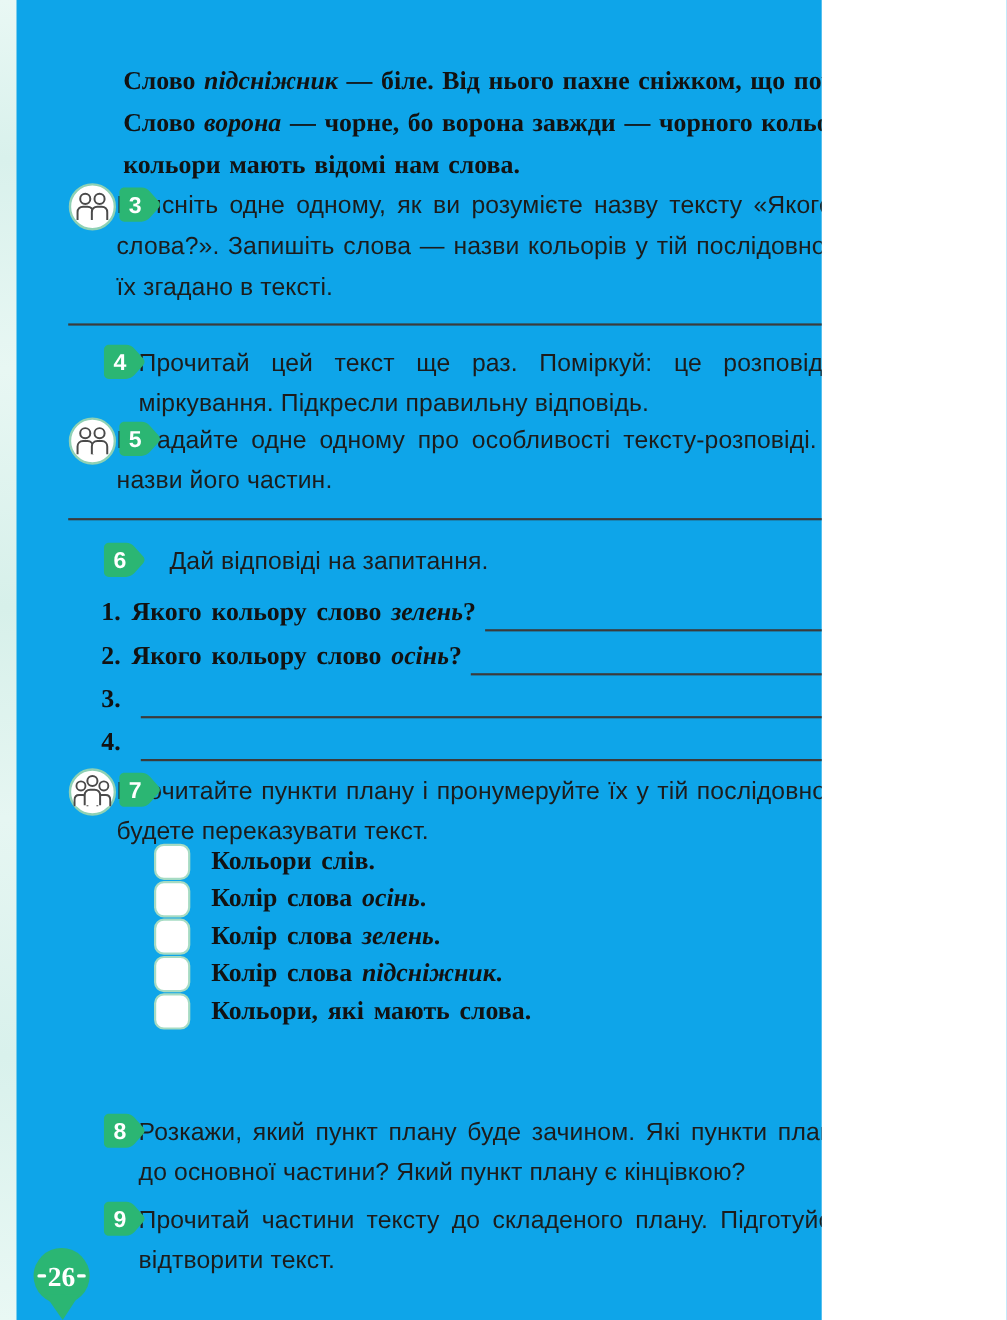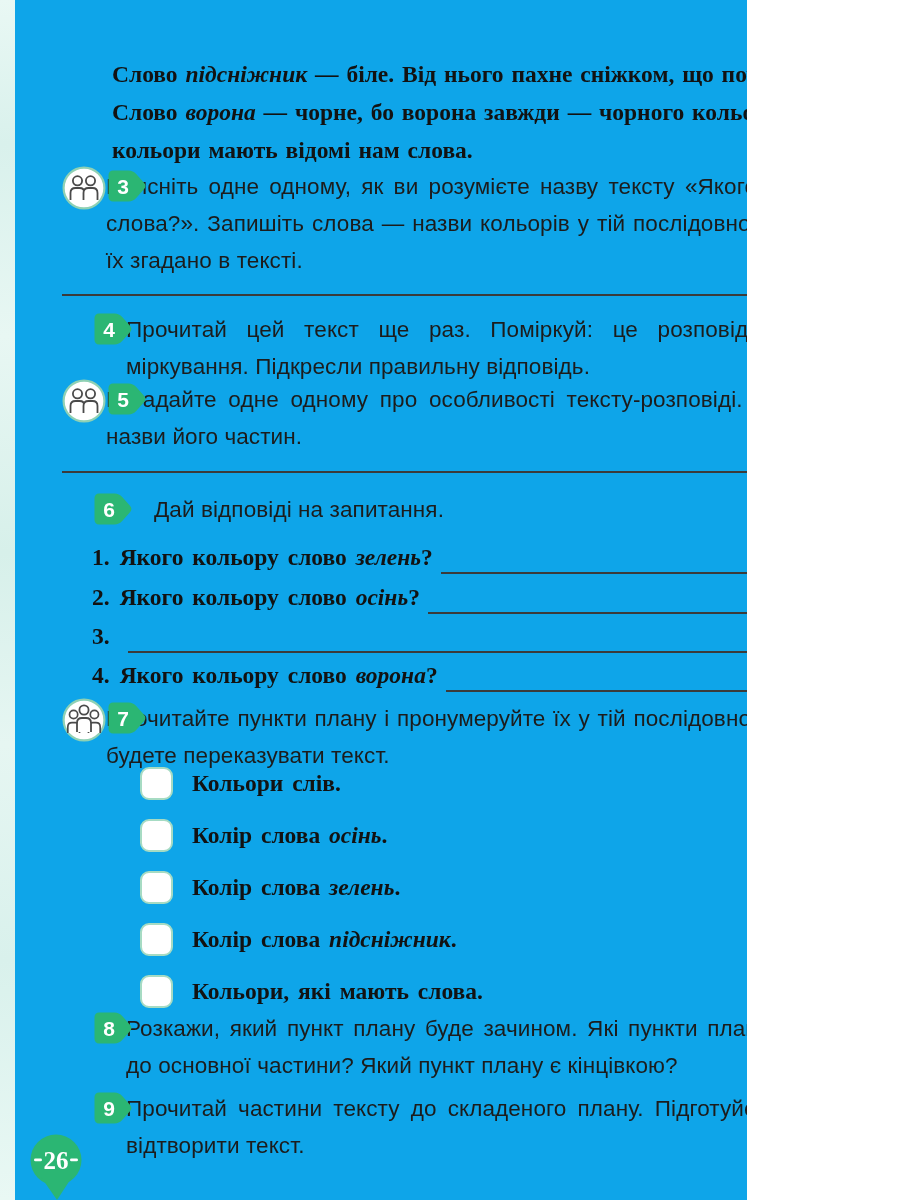--- a/index.html
+++ b/index.html
@@ -63,21 +63,21 @@
   }
   .qnum{ margin-right:10px; }
   .blank{
     flex:1; margin-left:8px; height:1em;
     border-bottom:2.5px solid var(--rule);
     transform:translateY(2px);
   }
 
   .plan{
     position:absolute; left:140px; top:766px; width:740px;
-    display:flex; flex-direction:column; gap:18px;
+    display:flex; flex-direction:column; gap:0;
   }
   .plan-row{ display:flex; align-items:center; height:34px; }
   .checkbox{
     width:33px; height:33px; flex:0 0 33px;
     border:2px solid var(--cb-border); border-radius:9px;
     background:#fff;
   }
   .plan-label{
     margin-left:19px; font-size:23.5px; color:#121212; word-spacing:3px;
   }
@@ -155,21 +155,20 @@
     <span class="qnum">2.</span>
     <span><span>Якого кольору слово </span><span class="it">осінь</span><span>?</span></span>
     <span class="blank"></span>
   </div>
   <div class="qrow serif" style="top:621px">
     <span class="qnum">3.</span>
     <span class="blank"></span>
   </div>
   <div class="qrow serif" style="top:660px">
     <span class="qnum">4.</span>
-    <span><span>Якого кольору слово </span><span class="it">ворона</span><span>?</span></span>
     <span class="blank"></span>
   </div>
 
   <section class="ex with-icon" style="top:700px">
     <span class="gicon">
       <svg viewBox="0 0 44 44" width="44" height="44">
         <circle cx="22" cy="22" r="20.4" fill="#fff" stroke="#8fd1b4" stroke-width="2.2"></circle>
         <path d="M5.8 35 V29 C5.8 26.4 7.5 24.7 10 24.7 H13.3 C15.8 24.7 17.5 26.4 17.5 29 V35" fill="#fff" stroke="#4a4a4a" stroke-width="1.7"></path>
         <circle cx="11.6" cy="16.5" r="4.1" fill="#fff" stroke="#4a4a4a" stroke-width="1.7"></circle>
         <path d="M26.5 35 V29 C26.5 26.4 28.2 24.7 30.7 24.7 H34 C36.5 24.7 38.2 26.4 38.2 29 V35" fill="#fff" stroke="#4a4a4a" stroke-width="1.7"></path>

